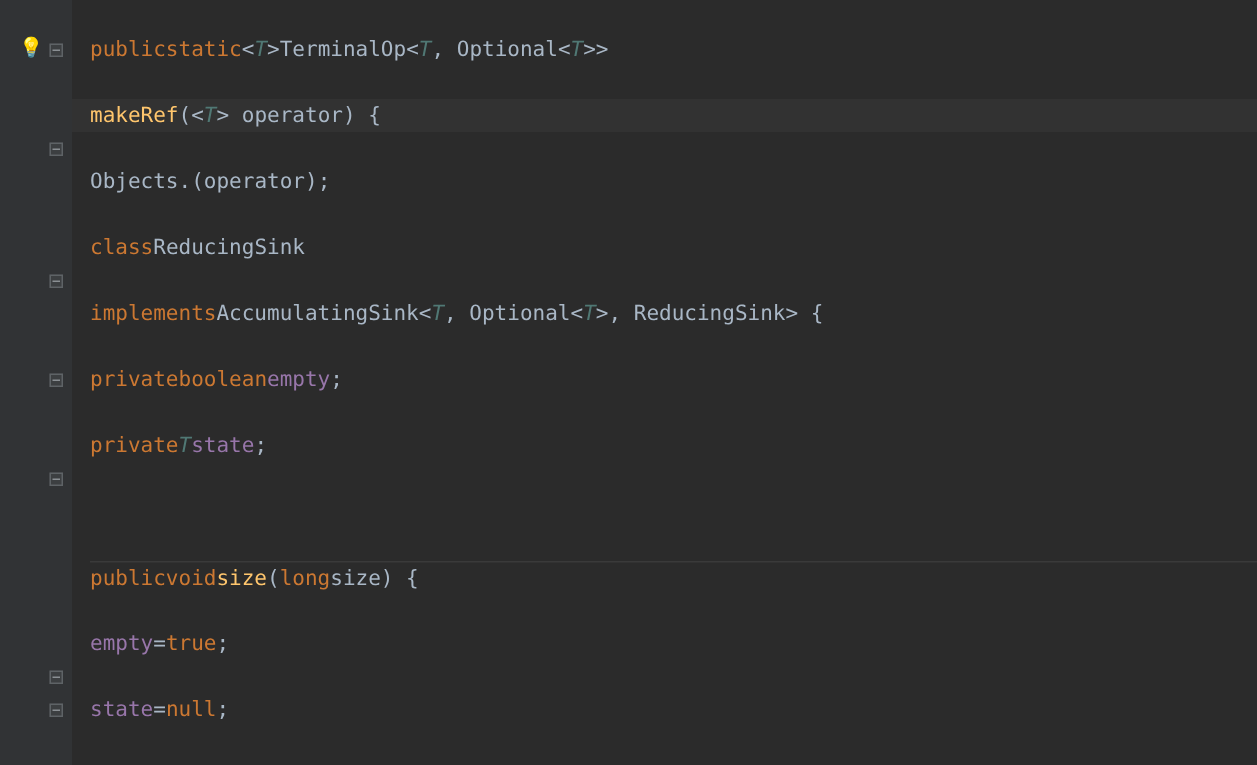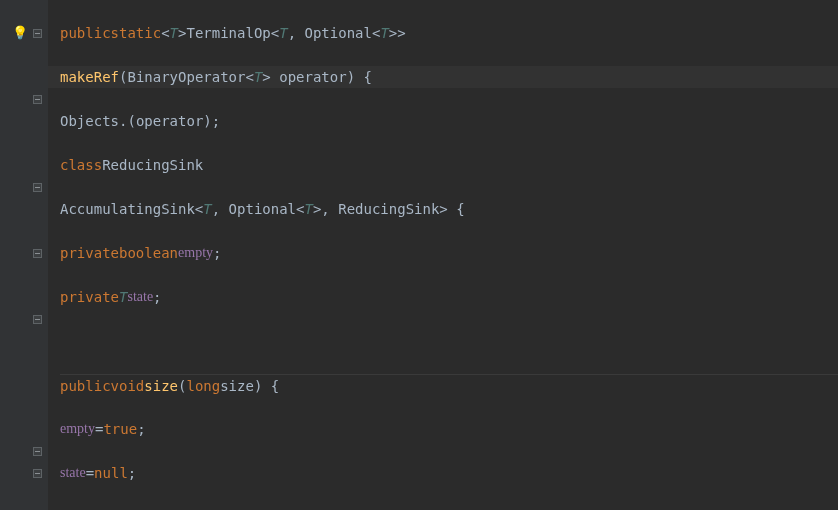--- a/index.html
+++ b/index.html
@@ -65,21 +65,21 @@
   width: calc(100% + 12px);
 }
 .sep {
   border-top: 1px solid #3a3a3a;
 }
 .kw { color: #cc7832; text-align: center; }
 .type { color: #507874; font-style: italic; }
 .cls { color: #a9b7c6; }
 .method { color: #ffc66d; }
 .static { color: #a9b7c6; font-style: italic; }
-.str, .field { color: #9876aa; font-family: Liberation Serif, serif; }
+.str, .field { color: #9876aa; }
 .param { color: #a9b7c6; }
 .paren { color: #a9b7c6; }
 .op { color: #a9b7c6; }
 </style>
 </head>
 <body>
 
 <div class="gutter">
   <div class="gutter-line"></div>
   <div class="gutter-line">
@@ -115,24 +115,24 @@
   <div class="gutter-line">
       <span class="fold"></span>
     </div>
   <div class="gutter-line">
       <span class="fold"></span>
     </div>
 </div>
 
 <div class="code">
 <div class="code-line">  <span class="kw">public</span> <span class="kw">static</span> <span class="paren">&lt;</span><span class="type">T</span><span class="paren">&gt;</span> <span class="cls">TerminalOp</span><span class="paren">&lt;</span><span class="type">T</span><span class="paren">, </span><span class="cls">Optional</span><span class="paren">&lt;</span><span class="type">T</span><span class="paren">&gt;&gt;</span></div>
-<div class="code-line hl">  <span class="method">makeRef</span><span class="paren">(</span><span class="cls">BinaryOperator</span><span class="paren">&lt;</span><span class="type">T</span><span class="paren">&gt; </span><span class="param">operator</span><span class="paren">) {</span></div>
+<div class="code-line hl">  <span class="method">makeRef</span><span class="paren">(</span><span class="paren">&lt;</span><span class="type">T</span><span class="paren">&gt; </span><span class="param">operator</span><span class="paren">) {</span></div>
 <div class="code-line">      <span class="cls">Objects</span><span class="paren">.</span><span class="paren">(</span><span class="param">operator</span><span class="paren">);</span></div>
 <div class="code-line">      <span class="kw">class</span> <span class="cls">ReducingSink</span></div>
-<div class="code-line">               <span class="cls">AccumulatingSink</span><span class="paren">&lt;</span><span class="type">T</span><span class="paren">, </span><span class="cls">Optional</span><span class="paren">&lt;</span><span class="type">T</span><span class="paren">&gt;, </span><span class="cls">ReducingSink</span><span class="paren">&gt; {</span></div>
+<div class="code-line">              <span class="kw">implements</span> <span class="cls">AccumulatingSink</span><span class="paren">&lt;</span><span class="type">T</span><span class="paren">, </span><span class="cls">Optional</span><span class="paren">&lt;</span><span class="type">T</span><span class="paren">&gt;, </span><span class="cls">ReducingSink</span><span class="paren">&gt; {</span></div>
 <div class="code-line">          <span class="kw">private</span> <span class="kw">boolean</span> <span class="field">empty</span><span class="paren">;</span></div>
 <div class="code-line">          <span class="kw">private</span> <span class="type">T</span> <span class="field">state</span><span class="paren">;</span></div>
 <div class="code-line"></div>
 <div class="code-line sep">          <span class="kw">public</span> <span class="kw">void</span> <span class="method">size</span><span class="paren">(</span><span class="kw">long</span> <span class="param">size</span><span class="paren">) {</span></div>
 <div class="code-line">              <span class="field">empty</span> <span class="op">=</span> <span class="kw">true</span><span class="paren">;</span></div>
 <div class="code-line">              <span class="field">state</span> <span class="op">=</span> <span class="kw">null</span><span class="paren">;</span></div>
 <div class="code-line">          <span class="paren">}</span></div>
 
 
 

